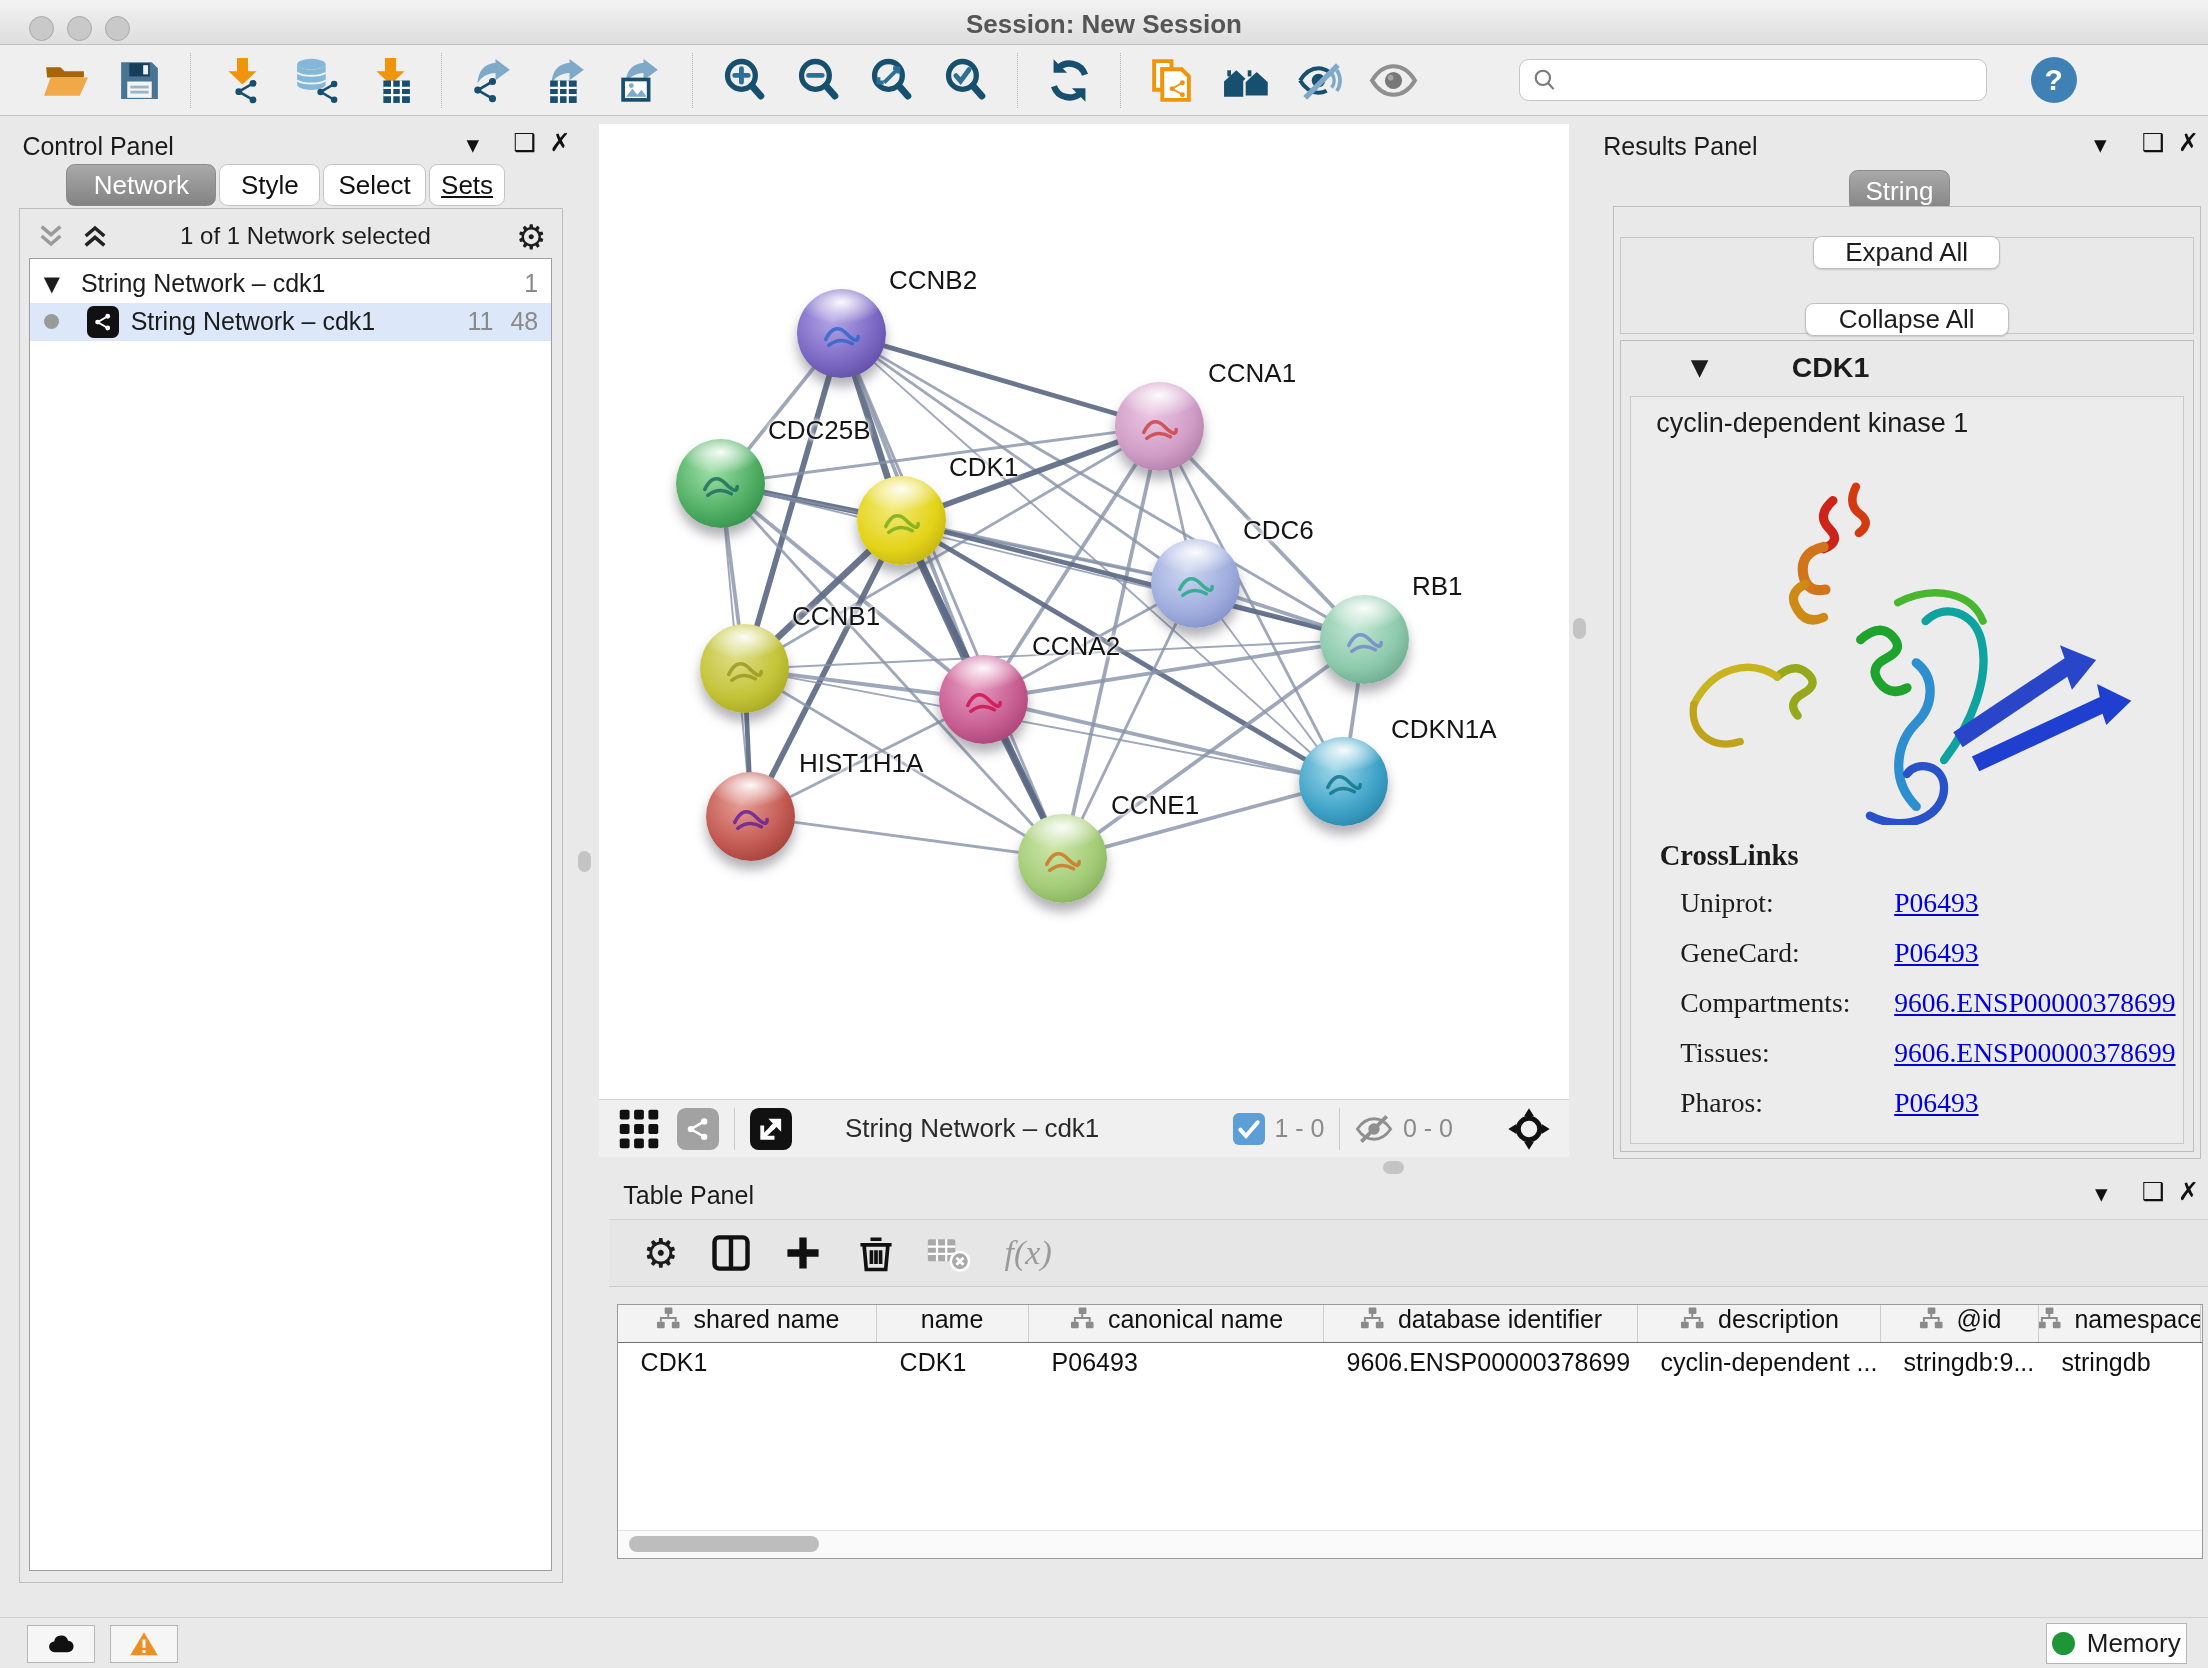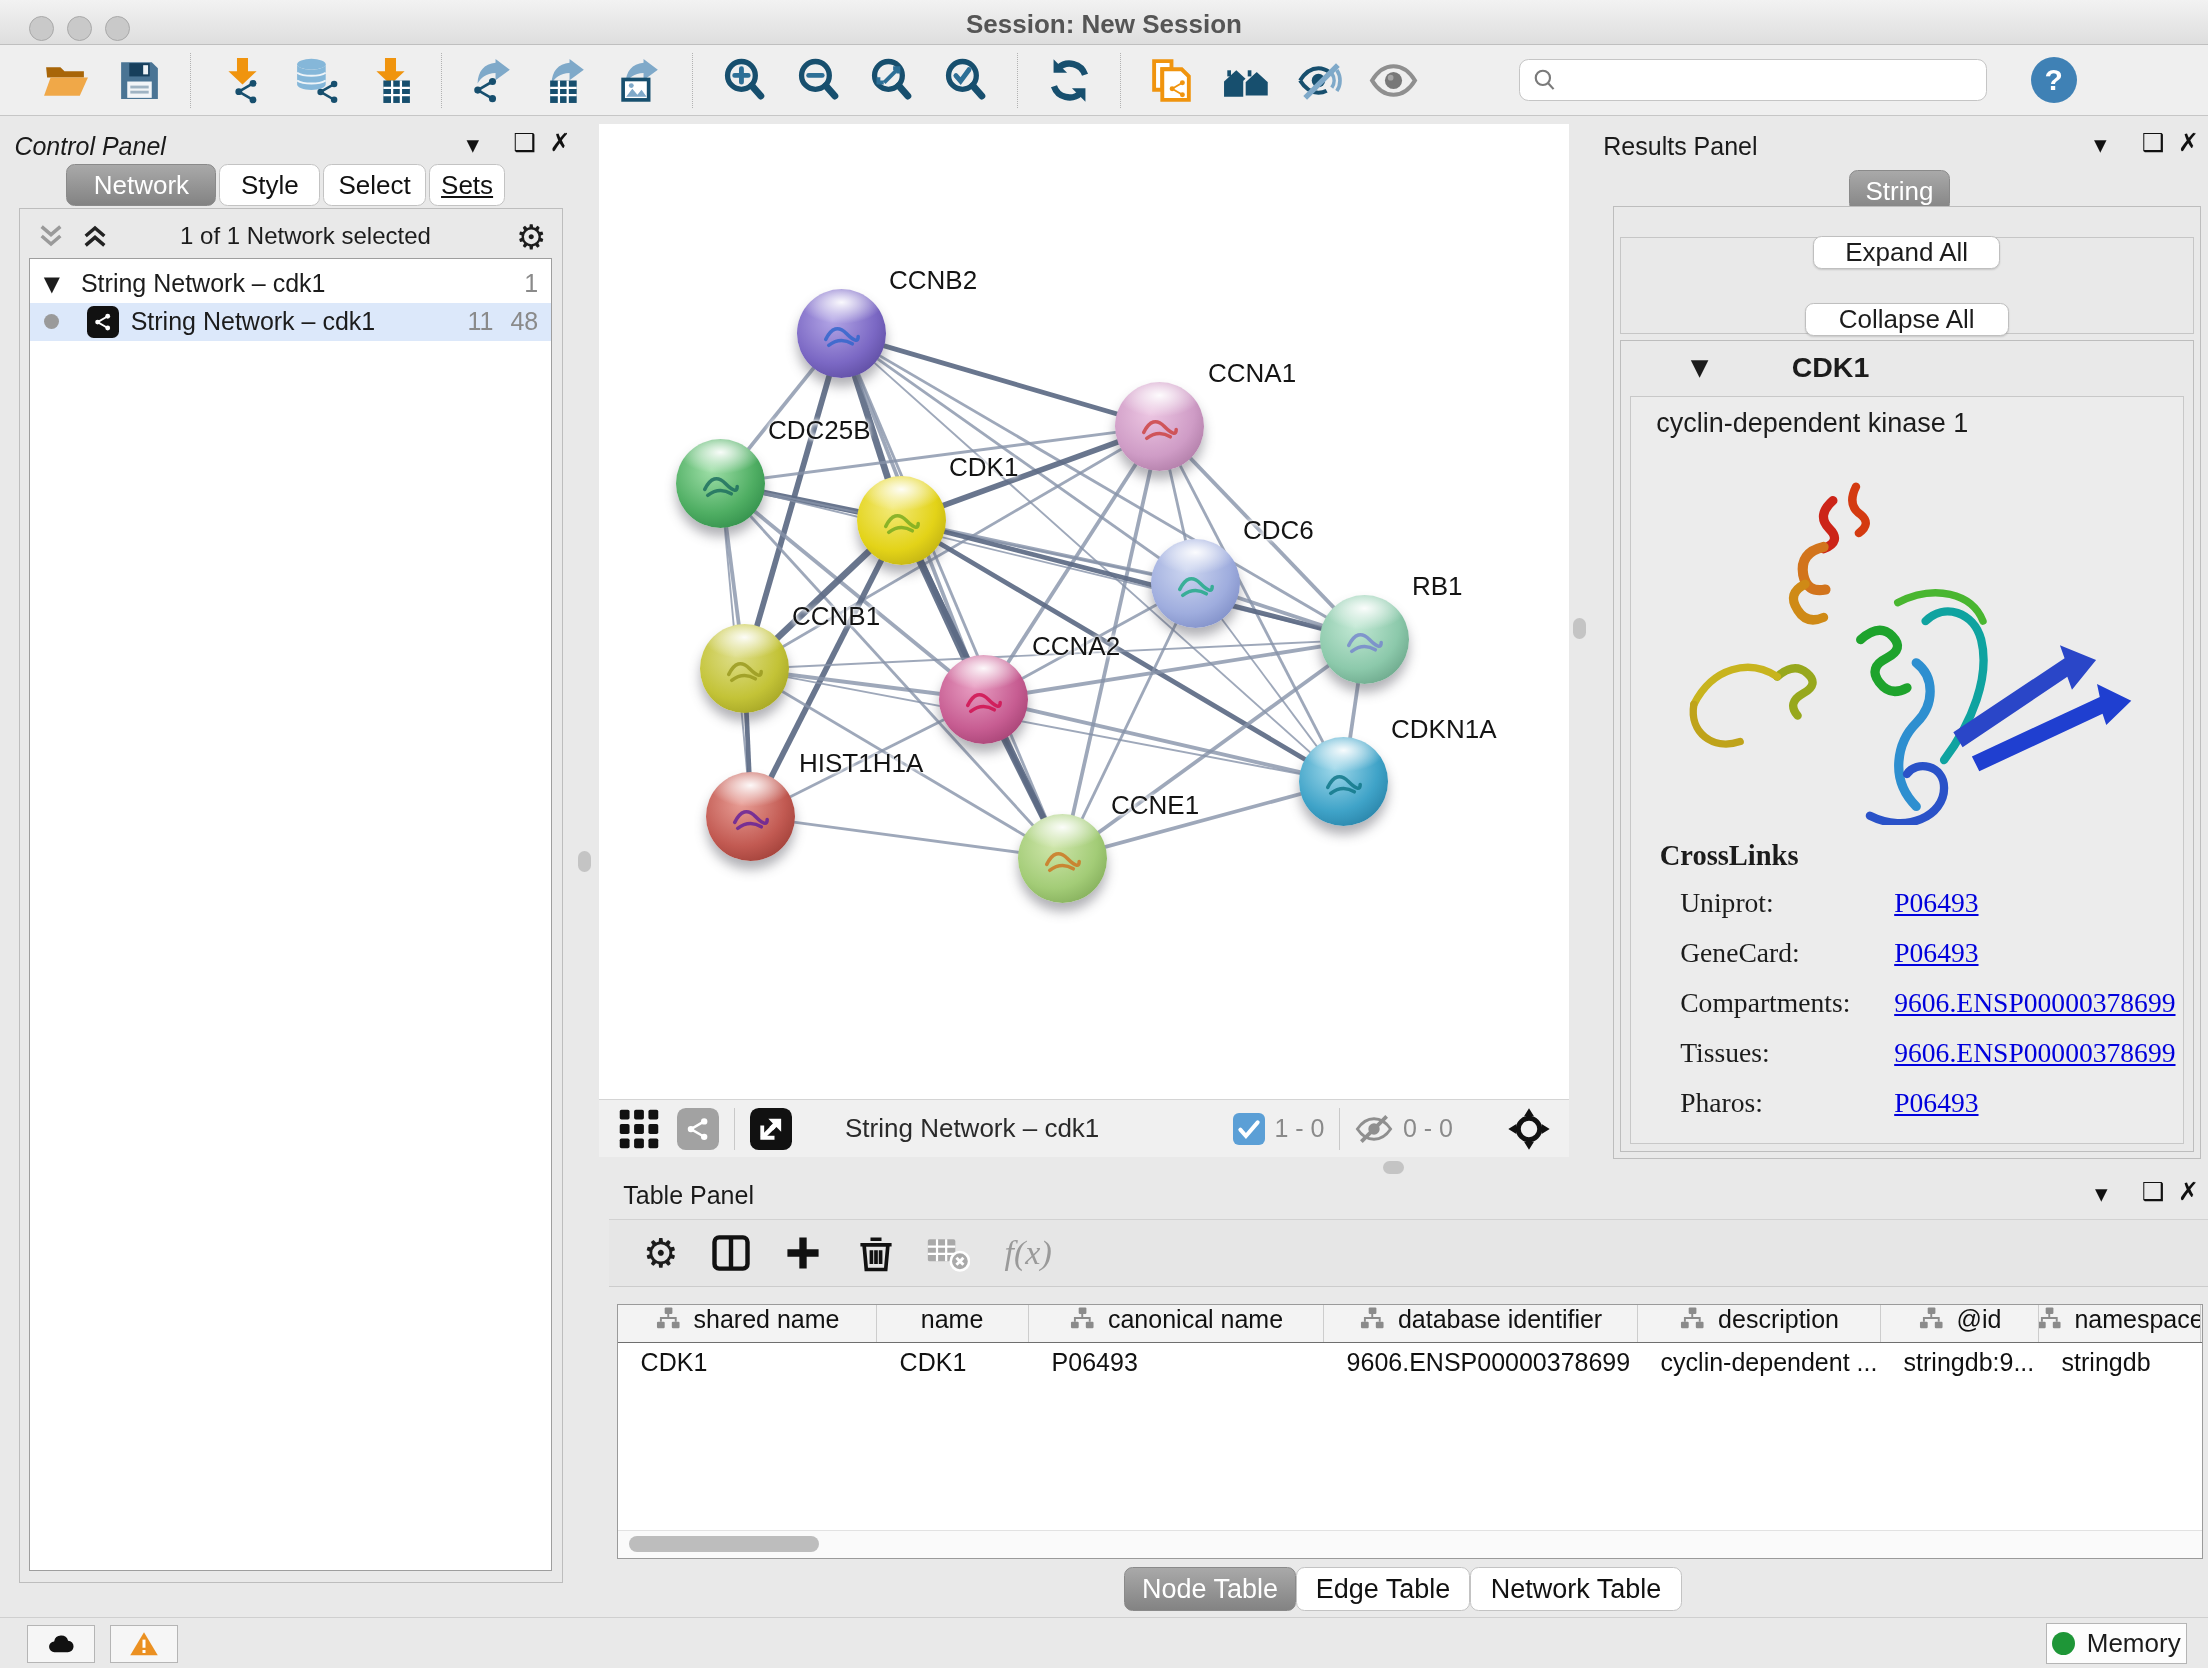--- a/index.html
+++ b/index.html
@@ -227,21 +227,21 @@
   <span class="searchbox">
     <svg viewBox="0 0 24 24">
       <circle cx="10" cy="10" r="6" fill="none" stroke="#7a7a7a" stroke-width="1.8"></circle>
       <path d="M14.5 14.5l4.5 5" stroke="#7a7a7a" stroke-width="1.8"></path>
     </svg>
   </span>
   <span class="helpbtn">?</span>
 </div>
 
 <div class="abs" style="left:11.4px;top:124px;width:559px;height:1467px;">
-  <span class="ptitle" style="position:absolute;left:3px;top:7.6px;font-style:italic;">Control Panel</span>
+  <span class="ptitle" style="position:absolute;left:11px;top:7.6px;">Control Panel</span>
   <span class="pctrl" style="position:absolute;left:455px;top:5.7px;">▾</span>
   <span class="pctrl" style="position:absolute;left:502px;top:3.8px;">❑</span>
   <span class="pctrl" style="position:absolute;left:538px;top:3.8px;font-weight:bold;">✗</span>
   <div id="cp-tabs" style="position:absolute;left:55px;top:40px;display:flex;gap:2.9px;">
       <div class="tabbtn active" style="width: 150px;">Network</div>
       <div class="tabbtn" style="width: 101px;">Style</div>
       <div class="tabbtn" style="width: 103px;">Select</div>
       <div class="tabbtn" style="width: 76px; text-decoration: underline;">Sets</div>
     </div>
   <div class="cp-inner">
@@ -634,25 +634,20 @@
         <div class="td" style="width: 295px;">P06493</div>
         <div class="td" style="width: 314px;">9606.ENSP00000378699</div>
         <div class="td" style="width: 243px;">cyclin-dependent ...</div>
         <div class="td" style="width: 158px;">stringdb:9...</div>
         <div class="td" style="width: 162px;">stringdb</div>
       </div>
     <div class="hscroll">
         <span class="hthumb"></span>
       </div>
   </div>
-  <div id="tp-tabs" style="position:absolute;left:515px;top:390px;display:flex;">
-      <div class="tabbtn active" style="width: 172px; height: 44px; font-size: 27px; border-radius: 8.6px;">Node Table</div>
-      <div class="tabbtn" style="width: 174px; height: 44px; font-size: 27px; border-radius: 8.6px;">Edge Table</div>
-      <div class="tabbtn" style="width: 212px; height: 44px; font-size: 27px; border-radius: 8.6px;">Network Table</div>
-    </div>
 </div>
 
 <div class="abs statusbar">
   <span class="sbbox" style="left:27px;">
     <svg viewBox="0 0 24 24" fill="#111">
         <path d="M7 18.5a4.3 4.3 0 0 1-.5-8.6 5.8 5.8 0 0 1 11.2-.6A3.9 3.9 0 0 1 17.2 18.5z"></path>
       </svg>
   </span>
   <span class="sbbox" style="left:110px;">
     <svg viewBox="0 0 24 24">

